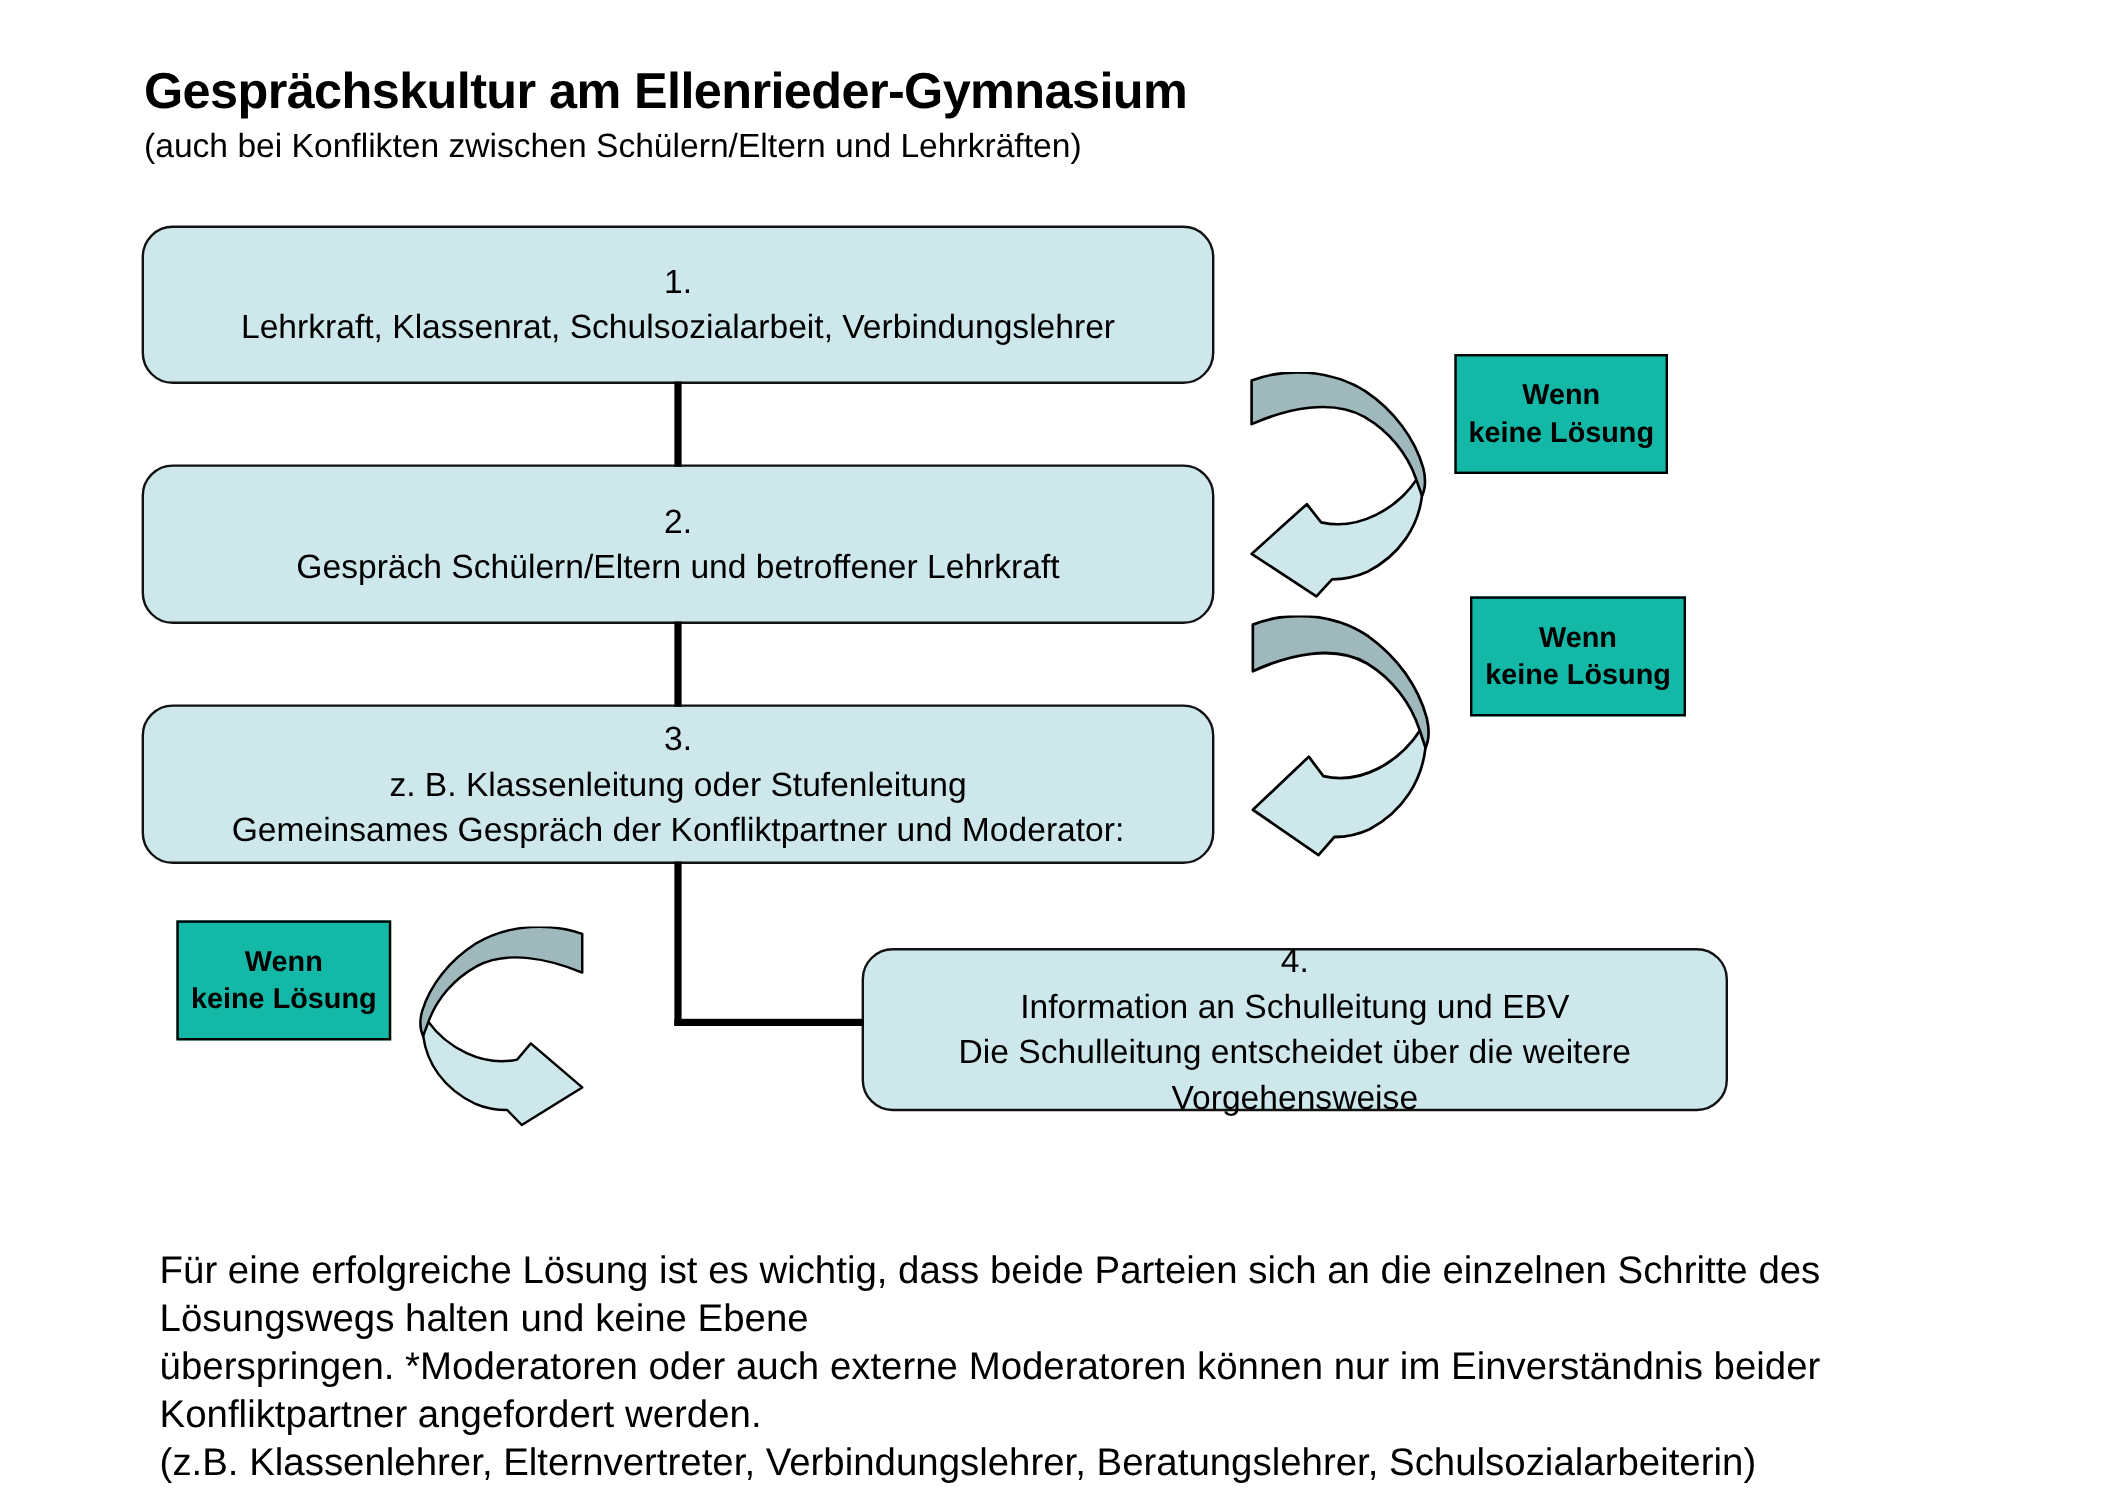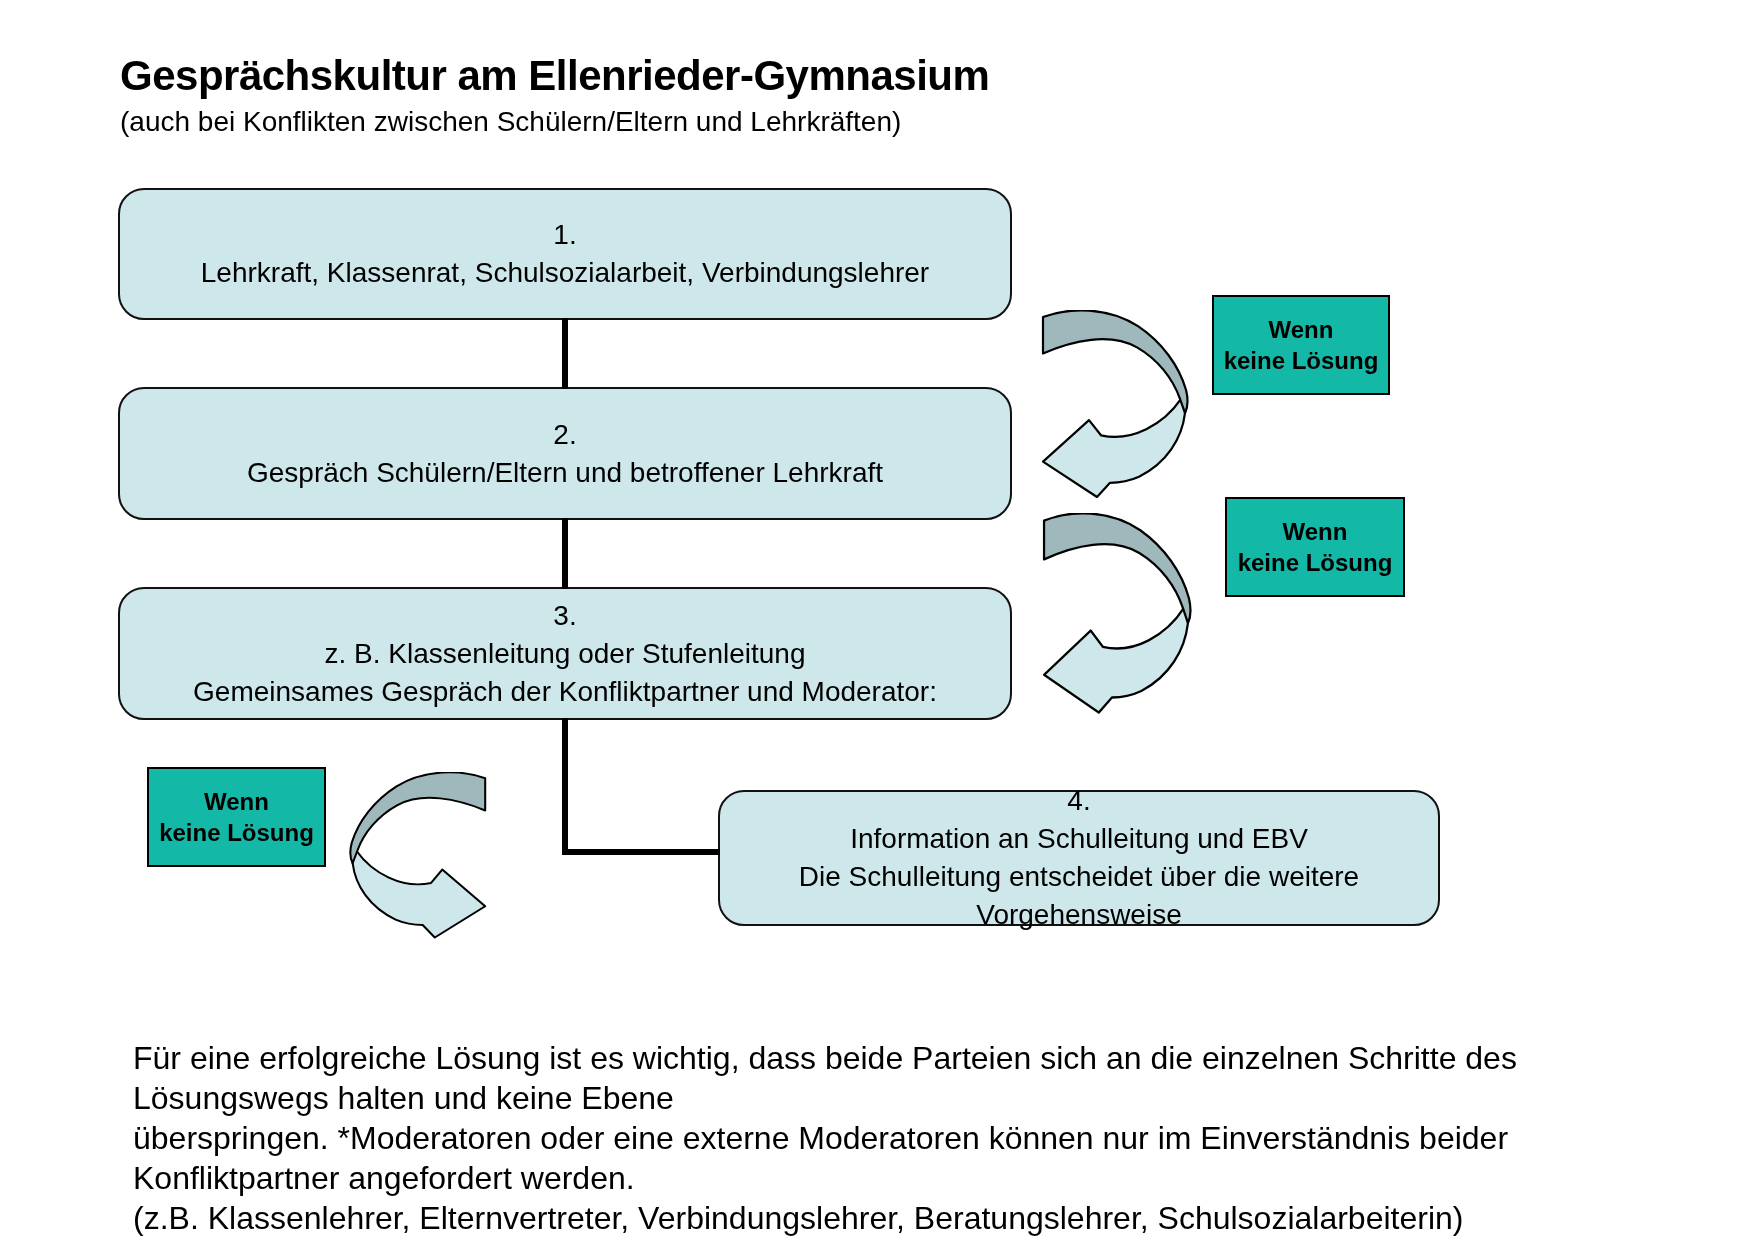--- a/index.html
+++ b/index.html
@@ -103,17 +103,17 @@
     <div>Wenn</div>
     <div>keine Lösung</div>
   </div>
   <div class="wenn-box" id="wennC">
     <div>Wenn</div>
     <div>keine Lösung</div>
   </div>
 
   <div class="footnote">
     <div>Für eine erfolgreiche Lösung ist es wichtig, dass beide Parteien sich an die einzelnen Schritte des Lösungswegs halten und keine Ebene</div>
-    <div>überspringen. *Moderatoren oder eine externe Moderatoren können nur im Einverständnis beider Konfliktpartner angefordert werden.</div>
+    <div>überspringen. *Moderatoren oder auch externe Moderatoren können nur im Einverständnis beider Konfliktpartner angefordert werden.</div>
     <div>(z.B. Klassenlehrer, Elternvertreter, Verbindungslehrer, Beratungslehrer, Schulsozialarbeiterin)</div>
   </div>
 
 </div>
 
 </body></html>

